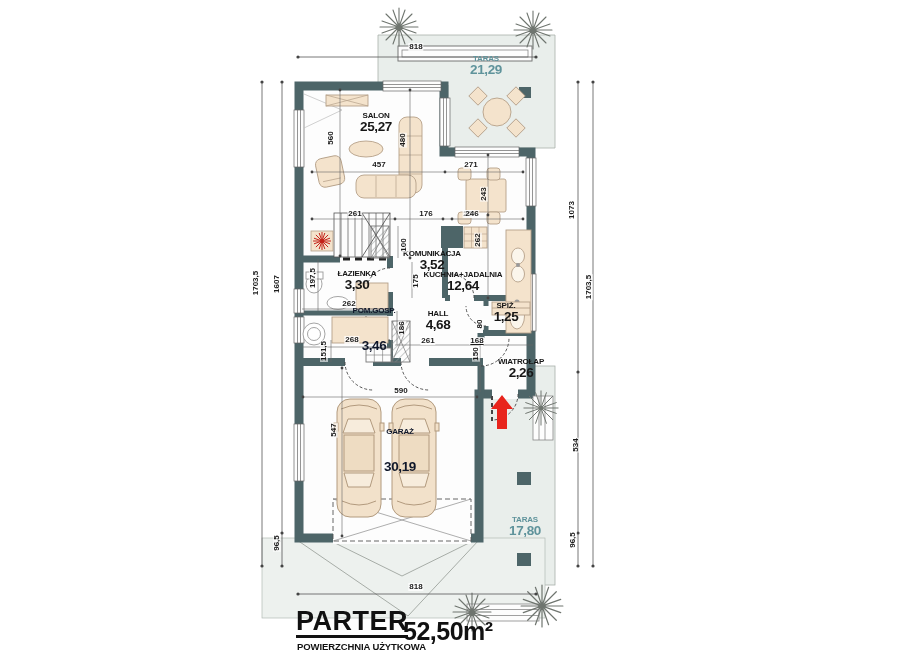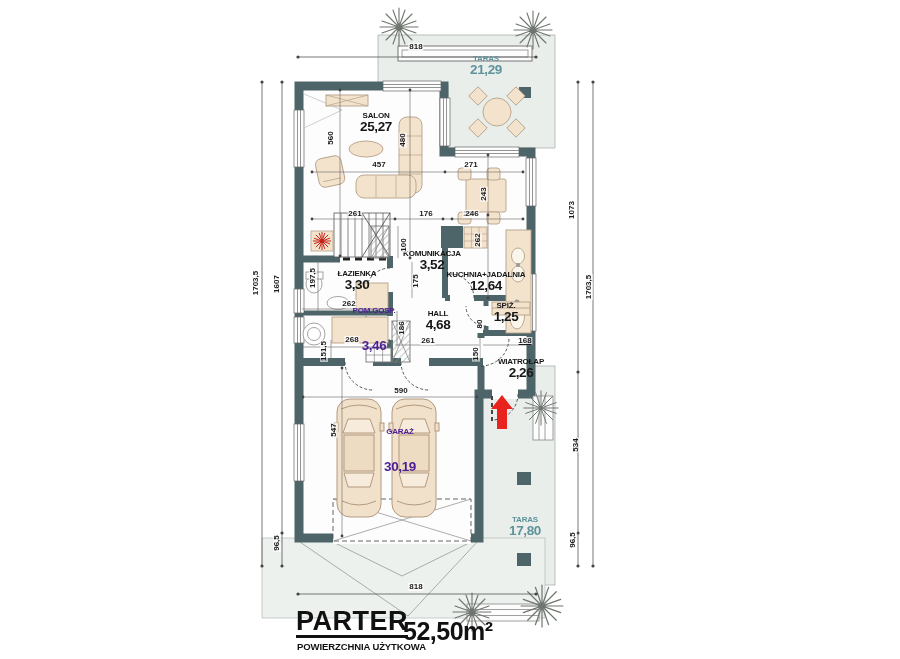--- a/index.html
+++ b/index.html
@@ -6,21 +6,21 @@
   .stage{position:relative;width:900px;height:659px;background:#fff;overflow:hidden;
          font-family:"Liberation Sans","DejaVu Sans",sans-serif;}
   .stage svg{position:absolute;left:0;top:0;}
   #room-labels,#dim-labels{position:absolute;left:0;top:0;width:900px;height:659px;pointer-events:none;}
   .room-label{position:absolute;transform:translate(-50%,-50%);display:flex;flex-direction:column;
               align-items:center;line-height:1.05;font-weight:bold;white-space:nowrap;}
   .room-label .rname{font-size:8px;letter-spacing:-0.2px;}
   .room-label .rarea{font-size:13.5px;letter-spacing:-0.4px;text-align:right;}
   .room-label.dark{color:#161616;}
   .room-label.teal{color:#5f939b;}
-  .room-label.teal-light{color:#4c1d95;gap:24px;}
+  .room-label.teal-light{color:#0f172a;gap:24px;}
   .dim{position:absolute;transform:translate(-50%,-50%);font-size:8px;font-weight:bold;color:#1b1b1b;
        line-height:1;white-space:nowrap;background:rgba(255,255,255,.78);padding:0 1px;}
   .dim.v{transform:translate(-50%,-50%) rotate(-90deg);background:rgba(255,255,255,.6);}
   .titleblock{position:absolute;left:0;top:0;width:900px;height:659px;pointer-events:none;color:#111;}
   .floor-name{position:absolute;left:296px;top:608px;font-size:27px;font-weight:bold;letter-spacing:0.5px;
               border-bottom:3px solid #111;padding-bottom:0px;line-height:1;}
   .area-caption{position:absolute;left:297px;top:641px;font-size:9.5px;font-weight:bold;letter-spacing:-0.1px;}
   .total-area{position:absolute;left:403px;top:617px;font-size:25px;font-weight:bold;letter-spacing:-0.5px;}
 </style>
 </head>
@@ -278,21 +278,21 @@
         <span class="rarea">25,27</span>
       </div>
       <div class="room-label dark" style="left: 420px; top: 261px; margin-left: 12px;">
         <span class="rname">KOMUNIKACJA</span>
         <span class="rarea">3,52</span>
       </div>
       <div class="room-label dark" style="left: 357px; top: 281px;">
         <span class="rname">ŁAZIENKA</span>
         <span class="rarea">3,30</span>
       </div>
-      <div class="room-label dark" style="left: 486px; top: 282px;">
+      <div class="room-label dark" style="left: 463px; top: 282px;">
         <span class="rname">KUCHNIA+JADALNIA</span>
         <span class="rarea">12,64</span>
       </div>
       <div class="room-label teal-light" style="left: 374px; top: 330px;">
         <span class="rname">POM.GOSP.</span>
         <span class="rarea">3,46</span>
       </div>
       <div class="room-label dark" style="left: 438px; top: 321px;">
         <span class="rname">HALL</span>
         <span class="rarea">4,68</span>
@@ -328,21 +328,21 @@
       <span class="dim v" style="left: 404px; top: 245px;">100</span>
       <span class="dim v" style="left: 478px; top: 240px;">262</span>
       <span class="dim v" style="left: 313px; top: 278px;">197,5</span>
       <span class="dim v" style="left: 416px; top: 281px;">175</span>
       <span class="dim" style="left: 349px; top: 304px;">262</span>
       <span class="dim" style="left: 352px; top: 340px;">268</span>
       <span class="dim v" style="left: 324px; top: 351px;">151,5</span>
       <span class="dim v" style="left: 402px; top: 328px;">186</span>
       <span class="dim" style="left: 428px; top: 341px;">261</span>
       <span class="dim v" style="left: 480px; top: 324px;">80</span>
-      <span class="dim" style="left: 525px; top: 341px; text-decoration: underline;">168</span>
+      <span class="dim" style="left: 477px; top: 341px; text-decoration: underline;">168</span>
       <span class="dim v" style="left: 476px; top: 354px;">150</span>
       <span class="dim" style="left: 401px; top: 391px;">590</span>
       <span class="dim v" style="left: 334px; top: 430px;">547</span>
       <span class="dim" style="left: 416px; top: 587px;">818</span>
       <span class="dim v" style="left: 256px; top: 283px;">1703,5</span>
       <span class="dim v" style="left: 277px; top: 284px;">1607</span>
       <span class="dim v" style="left: 277px; top: 543px;">96,5</span>
       <span class="dim v" style="left: 572px; top: 210px;">1073</span>
       <span class="dim v" style="left: 589px; top: 287px;">1703,5</span>
       <span class="dim v" style="left: 576px; top: 445px;">534</span>

